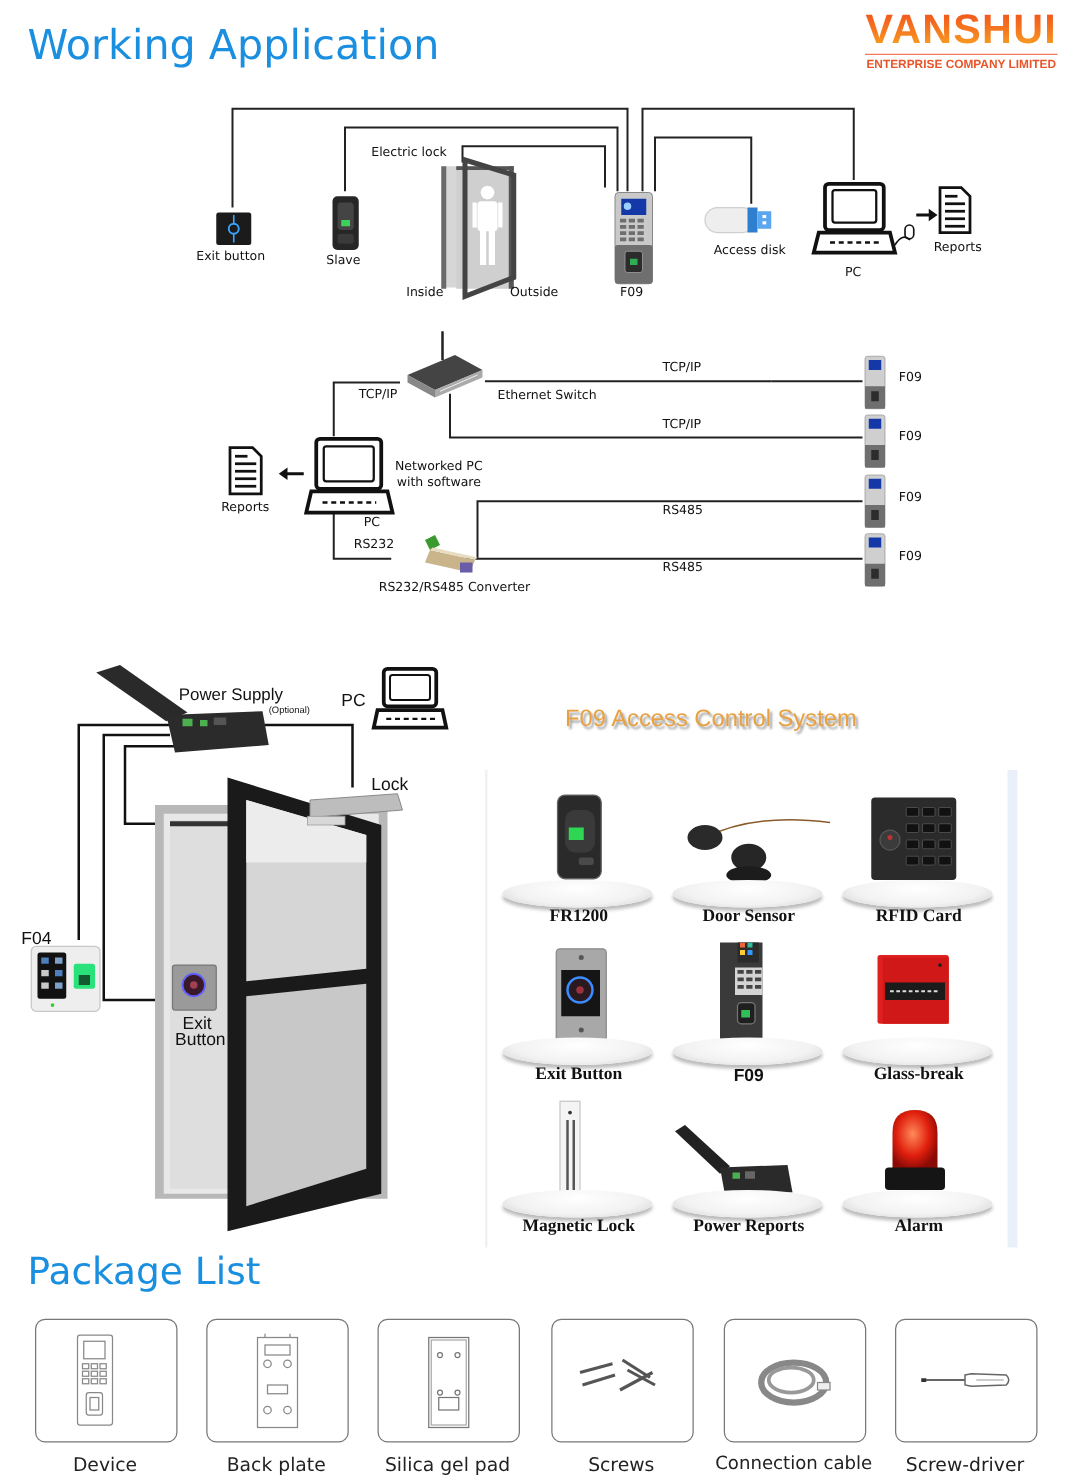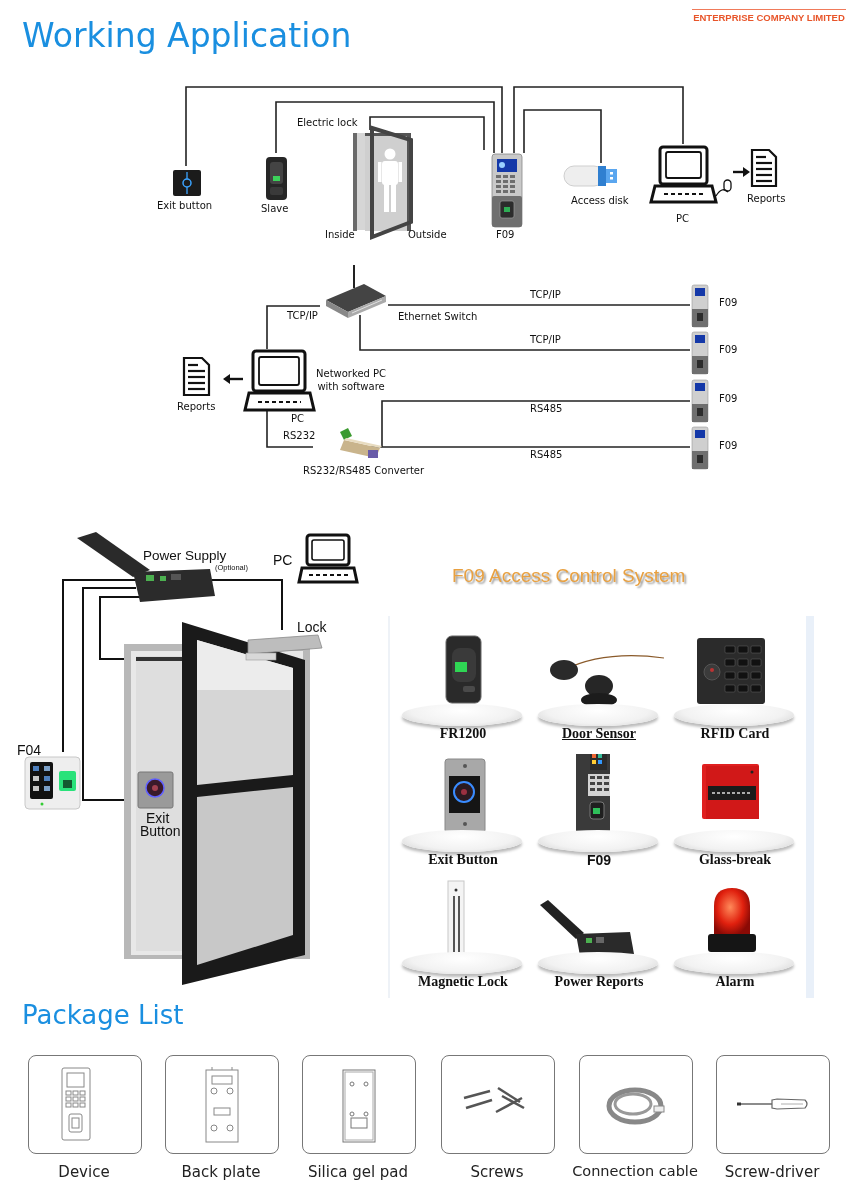--- a/index.html
+++ b/index.html
@@ -20,20 +20,21 @@
   .acs-label { position: absolute; left: 0; width: 130px; text-align: center; font-family: "Liberation Serif", serif; font-weight: bold; font-size: 14px; color: #111; }
   .acs-label.sans { font-family: "Liberation Sans", sans-serif; }
   .pkg-box { position: absolute; width: 112px; height: 97px; border: 1.5px solid #777; border-radius: 8px; background: #fff; }
   .pkg-label { position: absolute; width: 140px; text-align: center; font-family: "DejaVu Sans", sans-serif; font-size: 15px; color: #222; }
 </style>
 </head>
 <body>
 
 <div class="section-title" style="left:22px; top:16px;">Working Application</div>
 <div class="logo">
+  <div class="logo-main">VANSHUI</div>
   <div class="logo-rule"></div>
   <div class="logo-sub">ENTERPRISE COMPANY LIMITED</div>
 </div>
 
 <svg width="862" height="260">
   <g fill="none" stroke="#222" stroke-width="1.6">
 
     <polyline points="186,166 186,87 502,87 502,153"></polyline>
 
     <polyline points="276,153 276,102 494,102 494,153"></polyline>
@@ -323,21 +324,21 @@
     <div class="acs-label" style="top:98px;">FR1200</div>
   </div>
   <div class="acs-item" style="left:144px; top:12px;">
     <svg width="130" height="120">
       <path d="M30,42 q40,-20 100,-12" stroke="#8a5a2a" stroke-width="1.2" fill="none"></path>
       <ellipse cx="30" cy="42" rx="14" ry="10" fill="#2a2a2a"></ellipse>
       <ellipse cx="65" cy="58" rx="14" ry="11" fill="#262626"></ellipse>
       <ellipse cx="65" cy="72" rx="18" ry="7" fill="#1c1c1c"></ellipse>
     </svg>
     <div class="pedestal" style="top:76px;"></div>
-    <div class="acs-label" style="top:98px;text-decoration:underline;">Door Sensor</div>
+    <div class="acs-label" style="top:98px;">Door Sensor</div>
   </div>
   <div class="acs-item" style="left:280px; top:12px;">
     <svg width="130" height="120">
       <rect x="27" y="10" width="68" height="66" rx="3" fill="#2b2b2b"></rect>
       <circle cx="42" cy="44" r="8" fill="#3b3b3b" stroke="#555"></circle>
       <circle cx="42" cy="42" r="2" fill="#b33"></circle>
       <g fill="#111" stroke="#666" stroke-width="0.5">
         <rect x="55" y="18" width="10" height="7" rx="1"></rect>
           <rect x="68" y="18" width="10" height="7" rx="1"></rect>
           <rect x="81" y="18" width="10" height="7" rx="1"></rect>
@@ -436,21 +437,21 @@
         </radialGradient>
       </defs>
       <path d="M44,60 L44,30 Q44,12 62,12 Q80,12 80,30 L80,60 Z" fill="url(#siren)"></path>
       <rect x="38" y="58" width="48" height="18" rx="3" fill="#151515"></rect>
     </svg>
     <div class="pedestal" style="top:76px;"></div>
     <div class="acs-label" style="top:98px;">Alarm</div>
   </div>
 </div>
 
-<div class="section-title" style="left:22px; top:1000px; font-size:26px;">Package List</div>
+<div class="section-title" style="left:22px; top:1000px; font-size:30px;">Package List</div>
 
 <div class="pkg-box" style="left:28px; top:1055px;">
   <svg width="112" height="97">
     <g fill="none" stroke="#888" stroke-width="1">
       <rect x="33" y="12" width="28" height="72" rx="2"></rect>
       <rect x="38" y="17" width="17" height="14"></rect>
       <rect x="37" y="35" width="5" height="4"></rect>
         <rect x="44" y="35" width="5" height="4"></rect>
         <rect x="51" y="35" width="5" height="4"></rect>
       <rect x="37" y="41" width="5" height="4"></rect>

